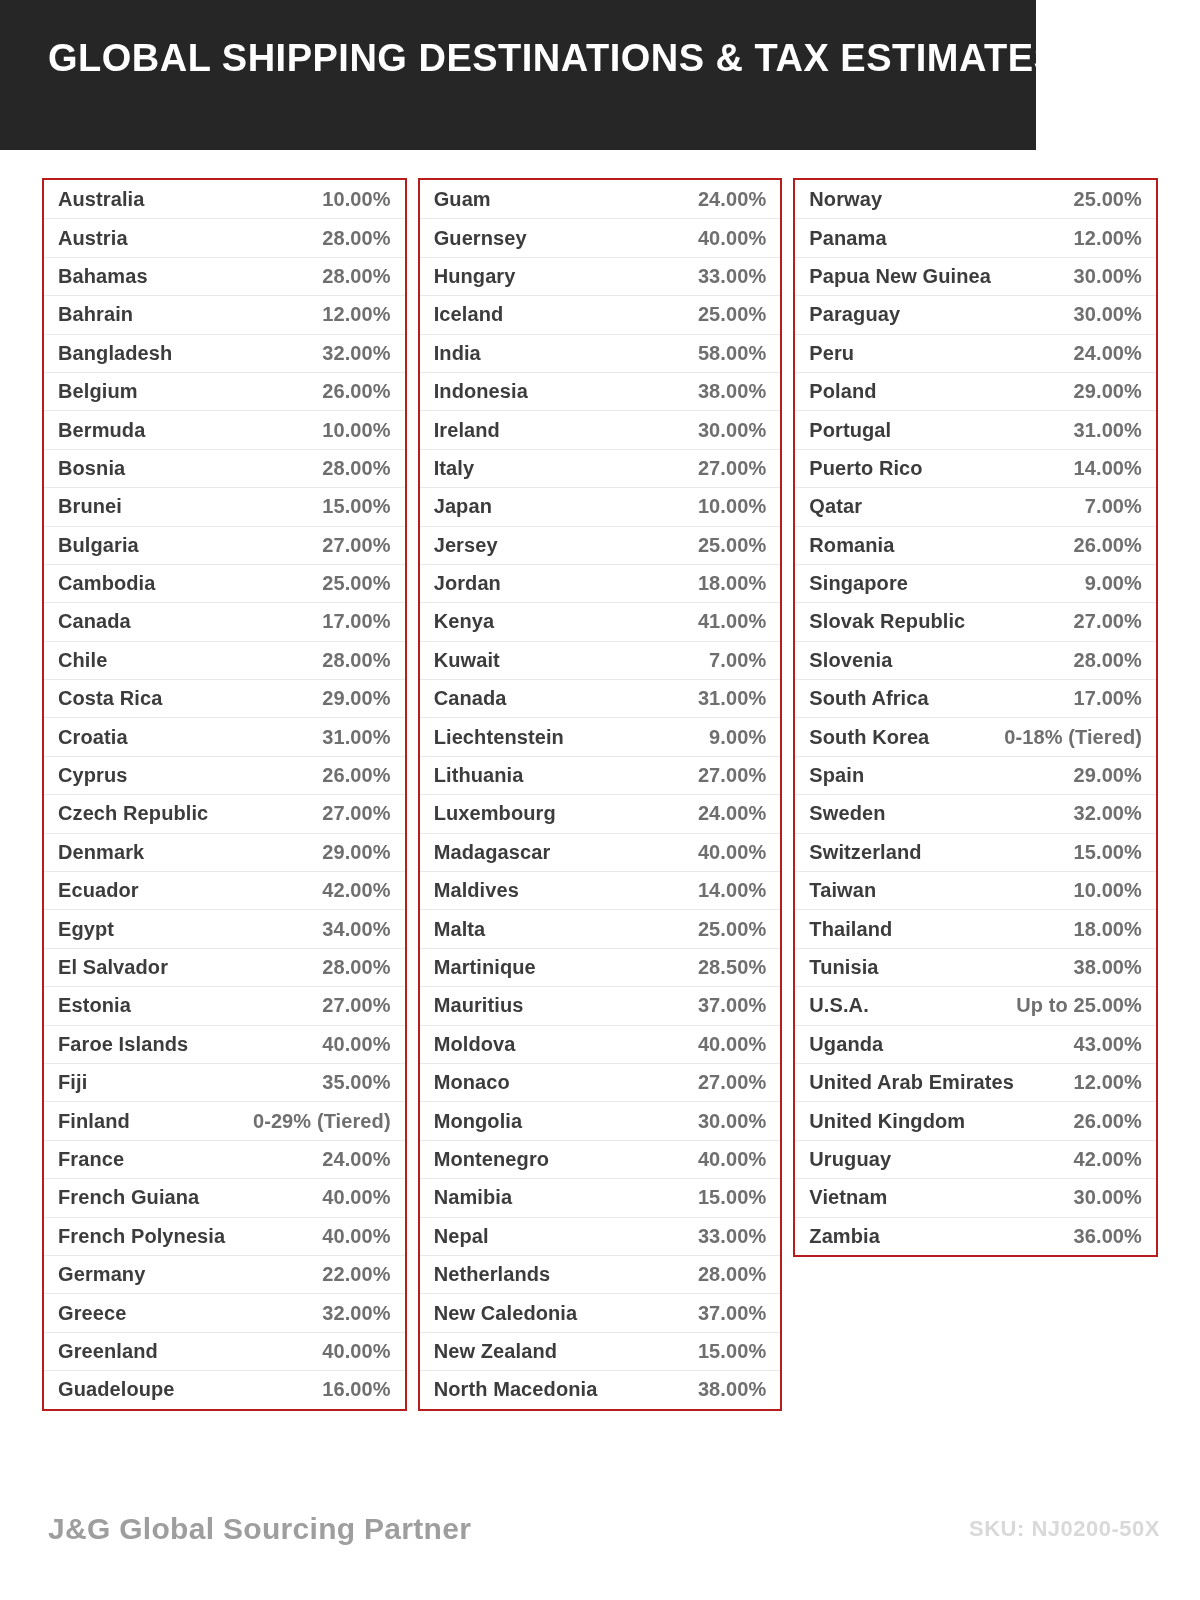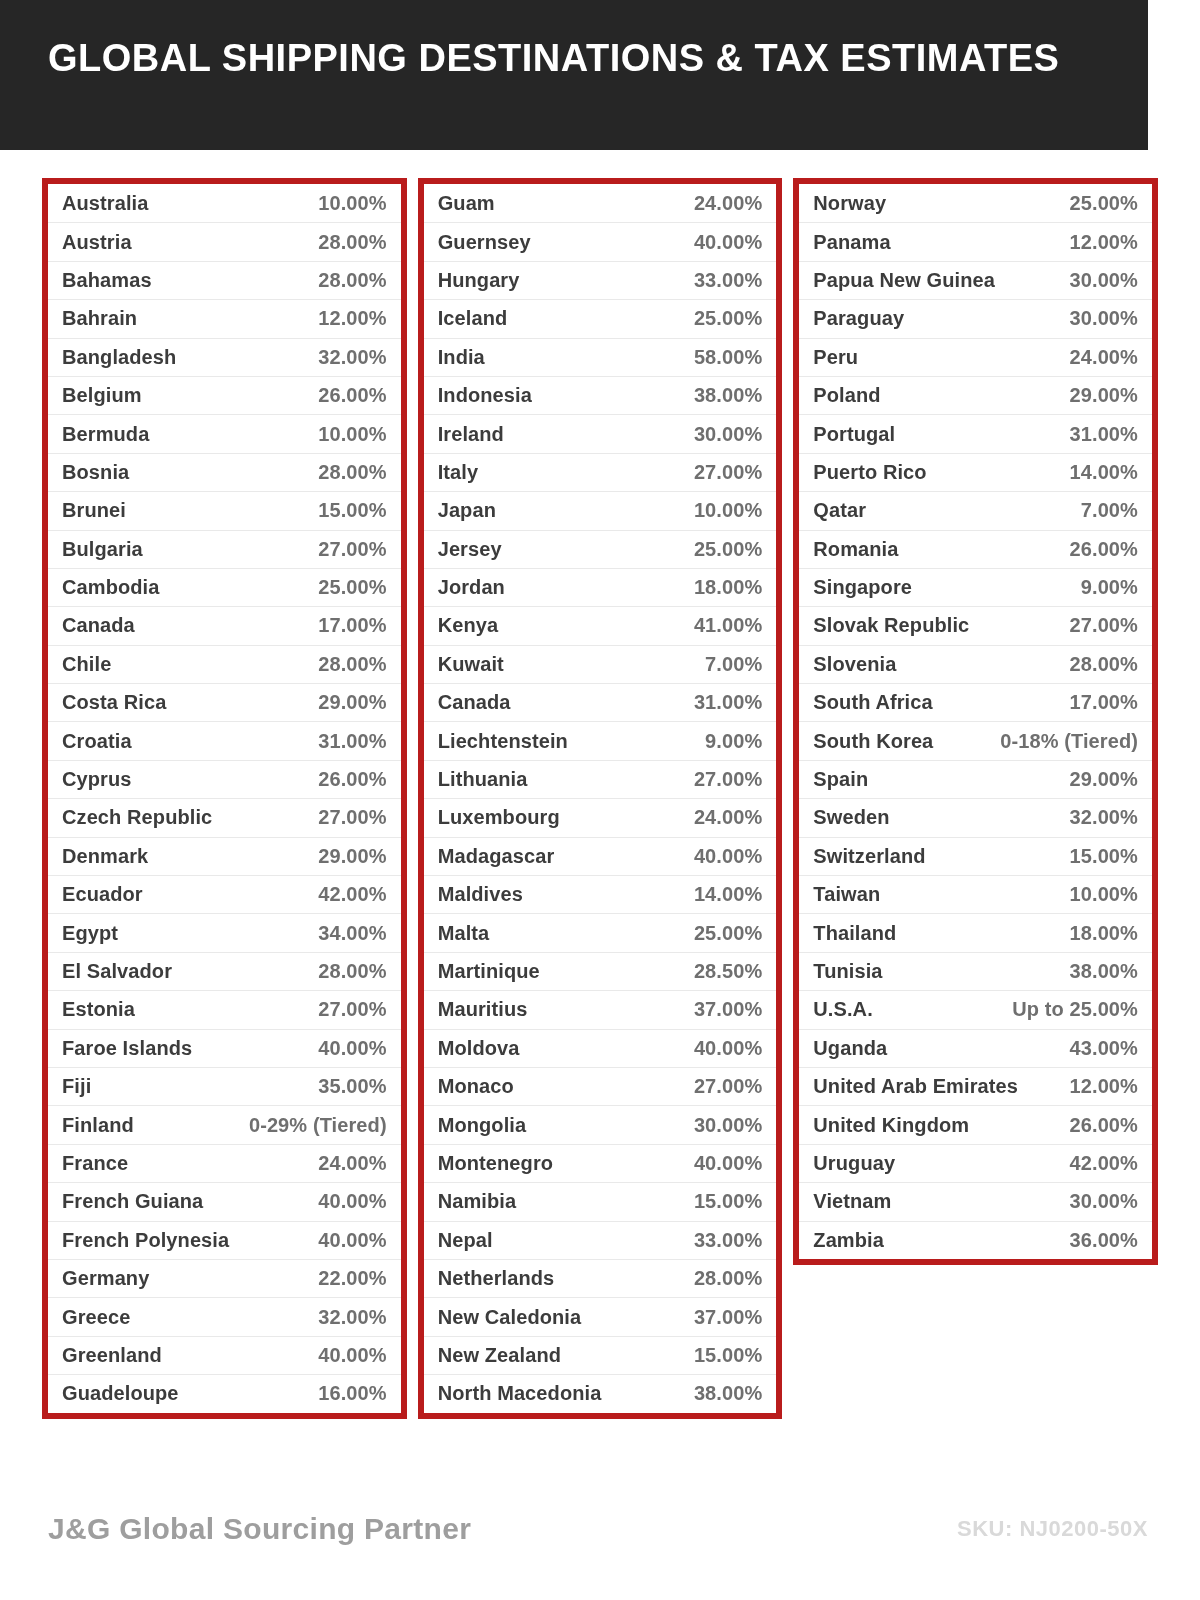--- a/index.html
+++ b/index.html
@@ -11,21 +11,21 @@
   .page {
     position: relative;
     width: 1200px;
     height: 1600px;
     background: #ffffff;
     overflow: hidden;
   }
   
   .header {
     box-sizing: border-box;
-    width: 1148px;
+    width: 1036px;
     height: 150px;
     background: #262626;
     padding: 38px 48px 12px 48px;
   }
   .header .title {
     color: #ffffff;
     font-size: 38px;
     font-weight: 800;
     letter-spacing: 0.5px;
     line-height: 1.1;
@@ -41,21 +41,21 @@
   }
   
   .table-wrap {
     margin: 28px 42px 0 42px;
     display: grid;
     grid-template-columns: repeat(3, 1fr);
     column-gap: 11px;
     align-items: start;
   }
   .col {
-    border: 6px solid #b91c1c;
+    border: 2px solid #b91c1c;
     background: #84cc16;
   }
   .row {
     box-sizing: border-box;
     height: 38.4px;
     display: flex;
     align-items: center;
     justify-content: space-between;
     padding: 0 14px;
     background: #ffffff;
@@ -76,21 +76,21 @@
     font-weight: 700;
     white-space: nowrap;
     text-align: right;
     margin-left: 10px;
     letter-spacing: 0.1px;
   }
   
   .footer {
     position: absolute;
     left: 42px;
-    right: 42px;
+    right: 30px;
     top: 1512px;
     display: flex;
     align-items: center;
     justify-content: space-between;
   }
   .footer .brand {
     margin-left: 6px;
     color: #9e9e9e;
     font-size: 30px;
     font-weight: 800;

